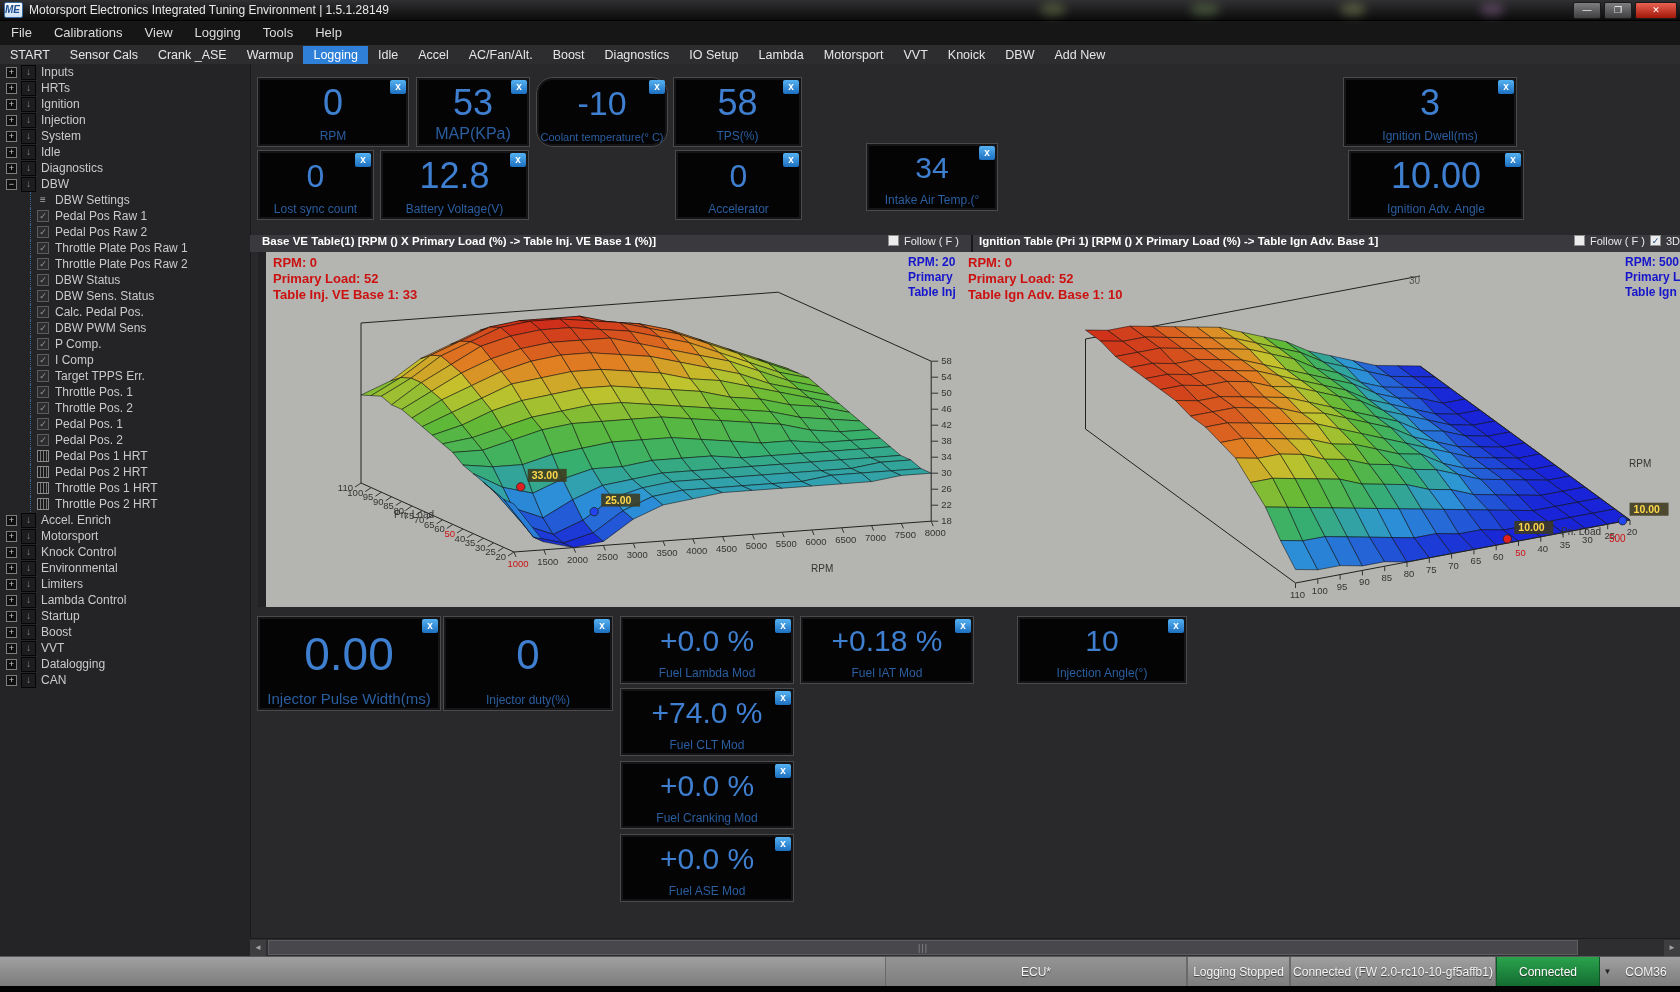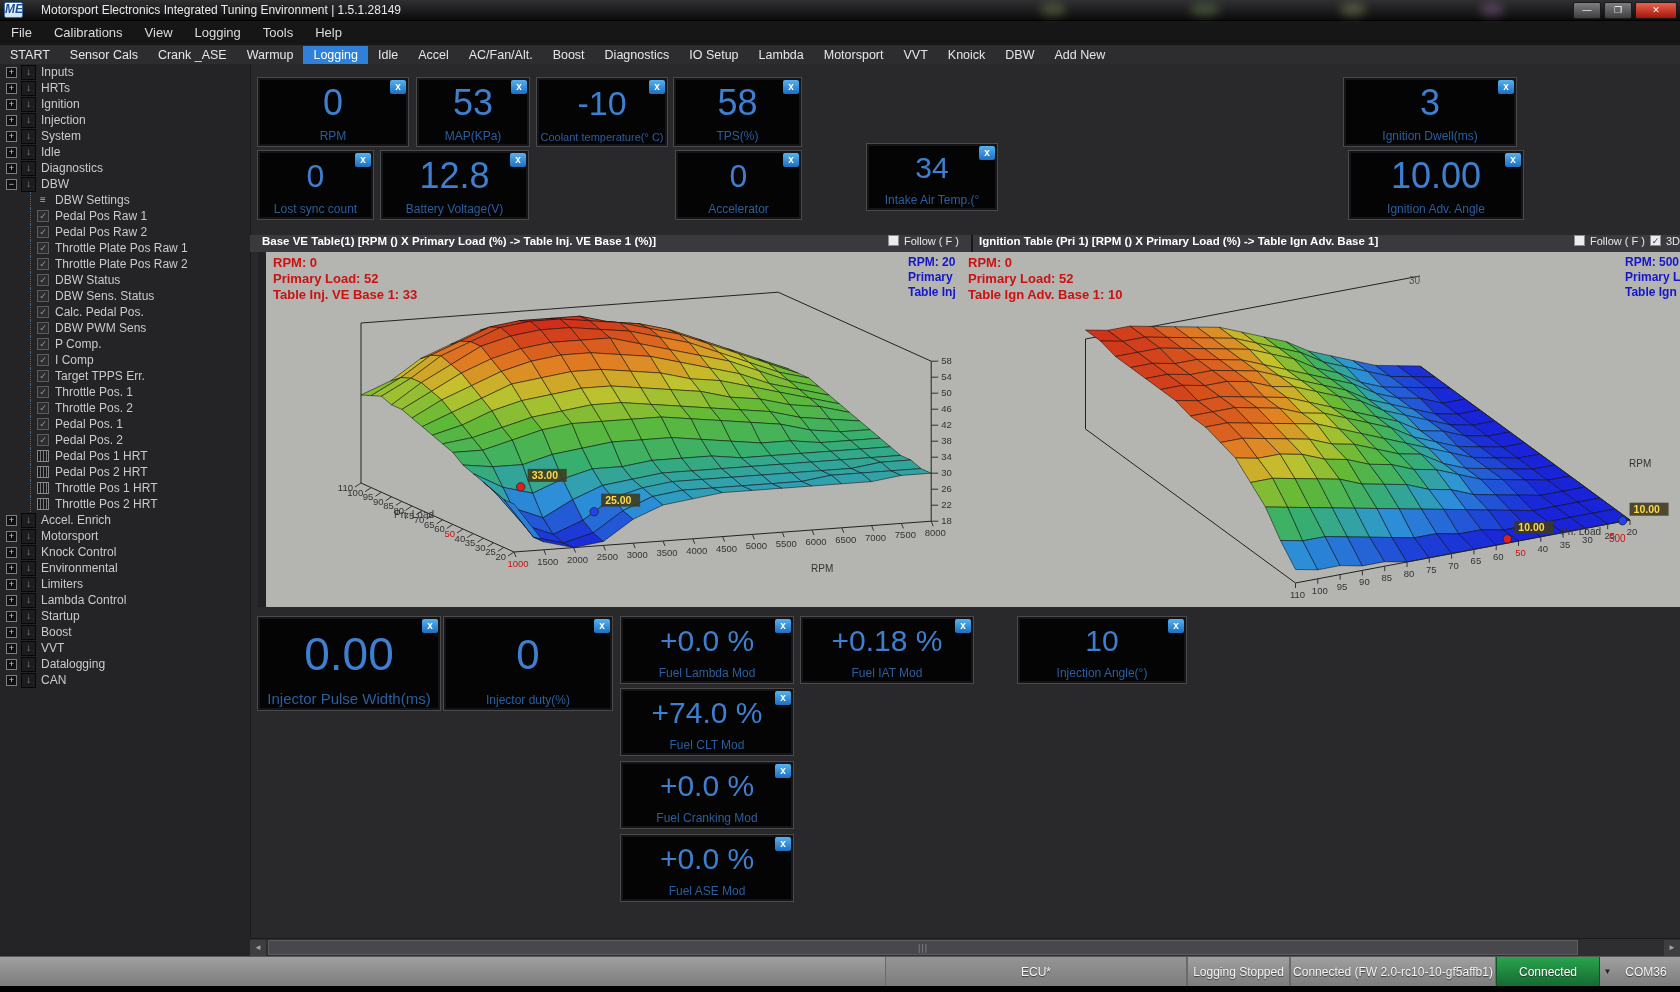--- a/index.html
+++ b/index.html
@@ -1,21 +1,21 @@
 <!DOCTYPE html>
 <html><head>
 <meta charset="utf-8">
 <style>
   html,body{margin:0;padding:0;width:1680px;height:992px;background:#141416;overflow:hidden;
     font-family:"Liberation Sans",sans-serif;position:relative;-webkit-font-smoothing:antialiased}
   
   .titlebar{position:absolute;left:0;top:0;width:1680px;height:20px;background:linear-gradient(#303032,#0b0b0c);
     border-bottom:1px solid #000;display:flex;align-items:center;color:#e9e9e9;font-size:12px;z-index:30}
-  .melogo{width:17px;height:14px;margin:0 18px 0 4px;background:linear-gradient(#fdfdfd,#cfe2f5);border:1px solid #3a6ea5;
-    color:#1d4f91;font-size:12px;font-weight:bold;font-style:italic;text-align:right;line-height:13px;border-radius:2px}
+  .melogo{width:17px;height:14px;margin:0 6px 0 4px;background:linear-gradient(#fdfdfd,#cfe2f5);border:1px solid #3a6ea5;
+    color:#1d4f91;font-size:10px;font-weight:bold;font-style:italic;text-align:left;line-height:13px;border-radius:2px}
   .blob{position:absolute;top:3px;height:13px;border-radius:50%;filter:blur(5px);opacity:.45}
   .winbtns{position:absolute;right:3px;top:2px;display:flex;gap:3px}
   .wbtn{width:26px;height:15px;border-radius:2px;border:1px solid #1a1a1a;background:linear-gradient(#7e7e80,#3f3f41);
     color:#fff;font-size:9px;text-align:center;line-height:14px}
   .wbtn.close{width:40px;background:linear-gradient(#ea6252,#a11608)}
   
   .menubar{position:absolute;left:0;top:20px;width:1680px;height:25px;background:#161617;border-bottom:1px solid #2c2c2e;
     display:flex;align-items:center;color:#dcdcdc;font-size:13px;z-index:29}
   .mitem{padding:0 11px;height:100%;display:flex;align-items:center}
   
@@ -955,24 +955,24 @@
 </div>
 <div class="blackstrip"></div>
 
 <div class="gauge" style="left: 257px; top: 77px; width: 150px; height: 68px;">
     <div class="gval" style="font-size: 36px; top: 0px; line-height: 50px;">0</div>
     <div class="glabel" style="font-size: 12px;">RPM</div>
     <div class="gx">x</div>
   </div>
 <div class="gauge" style="left: 416px; top: 77px; width: 112px; height: 68px;">
     <div class="gval" style="font-size: 36px; top: 0px; line-height: 50px;">53</div>
-    <div class="glabel" style="font-size: 12px;">MAP(KPa)</div>
-    <div class="gx">x</div>
-  </div>
-<div class="gauge" style="left: 536px; top: 77px; width: 130px; height: 68px;">
+    <div class="glabel" style="font-size: 16px;">MAP(KPa)</div>
+    <div class="gx">x</div>
+  </div>
+<div class="gauge" style="left: 536px; top: 77px; width: 130px; height: 68px; border-radius: 17px;">
     <div class="gval" style="font-size: 34px; top: 0px; line-height: 50px;">-10</div>
     <div class="glabel" style="font-size: 11px;">Coolant temperature(° C)</div>
     <div class="gx">x</div>
   </div>
 <div class="gauge" style="left: 673px; top: 77px; width: 127px; height: 68px;">
     <div class="gval" style="font-size: 36px; top: 0px; line-height: 50px;">58</div>
     <div class="glabel" style="font-size: 12px;">TPS(%)</div>
     <div class="gx">x</div>
   </div>
 <div class="gauge" style="left: 1343px; top: 77px; width: 172px; height: 68px;">

